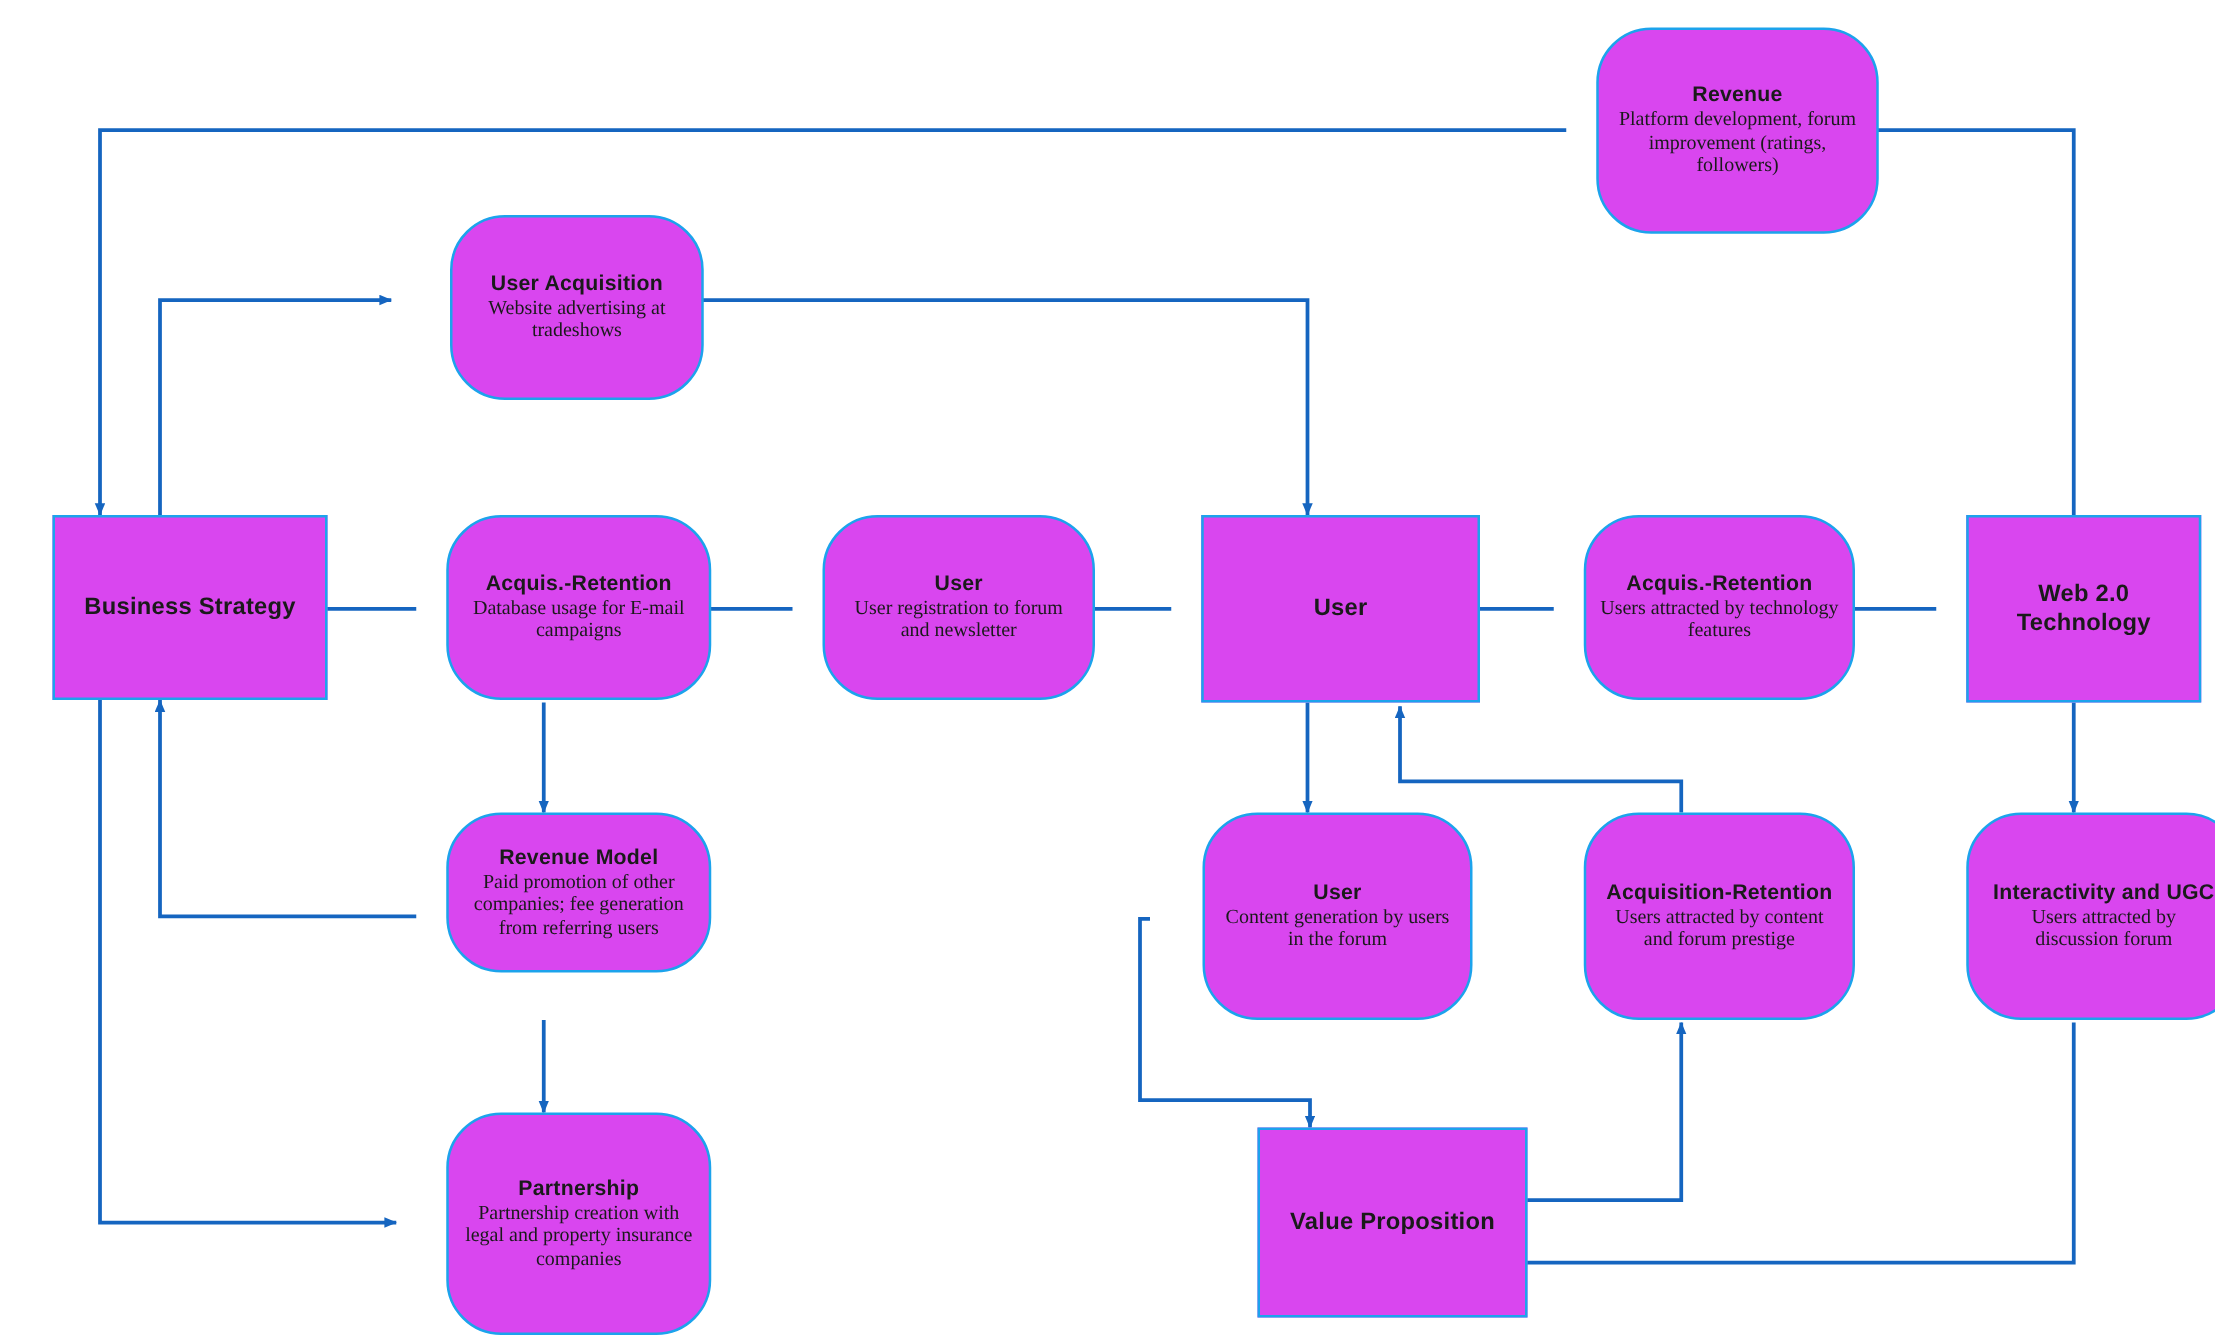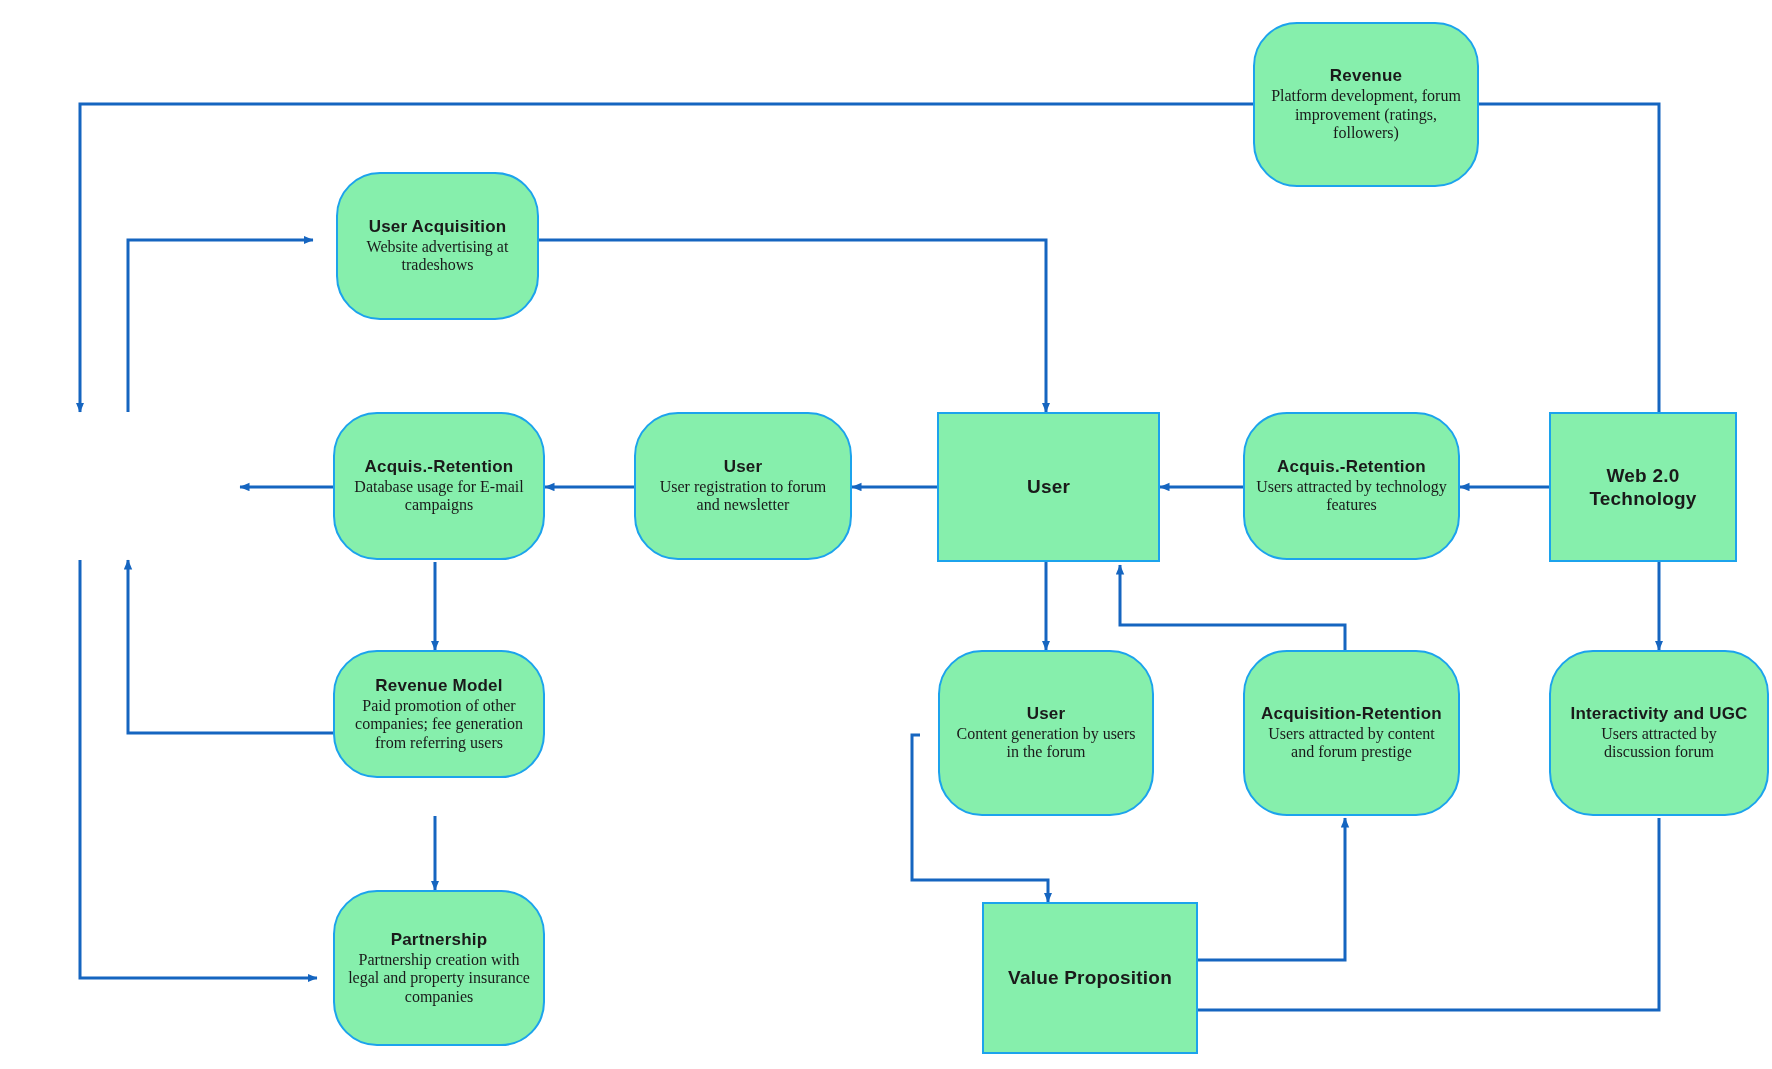--- a/index.html
+++ b/index.html
@@ -1,21 +1,21 @@
 <!DOCTYPE html>
 <html><head>
 <meta charset="utf-8">
 <style>
   html,body{margin:0;padding:0;background:#ffffff;}
   body{font-family:"Liberation Sans",sans-serif;}
   #canvas{position:relative;width:1772px;height:1069px;background:#ffffff;overflow:hidden;}
   svg#wires{position:absolute;left:0;top:0;width:1772px;height:1069px;}
-  .node{position:absolute;box-sizing:border-box;border:2.5px solid #1CA3EC;background:#86efac;
+  .node{position:absolute;box-sizing:border-box;border:2.5px solid #1CA3EC;background:#d946ef;
         display:flex;flex-direction:column;align-items:center;justify-content:center;
-        text-align:center;color:#1a1a1a;}
+        text-align:center;color:#1a1a1a;margin-left:24px;}
   .node.rounded{border-radius:44px;}
   .node.rect{border-radius:0;}
   .node .title{font-weight:bold;font-size:17px;line-height:1.16;letter-spacing:0.2px;}
   .node .desc{font-size:16px;line-height:1.16;margin-top:1px;font-family:Liberation Serif, serif;}
   .node.big .title{font-size:19px;line-height:1.22;}
 </style>
 </head>
 <body>
 
 <div id="canvas">
@@ -71,20 +71,23 @@
   <div class="node rounded" style="left:1253px;top:22px;width:226px;height:165px;padding:6px 14px;">
     <div class="title">Revenue</div>
     <div class="desc">Platform development, forum improvement (ratings, followers)</div>
   </div>
 
   <div class="node rounded" style="left:336px;top:172px;width:203px;height:148px;padding:6px 12px;text-align:center;">
     <div class="title">User Acquisition</div>
     <div class="desc">Website advertising at tradeshows</div>
   </div>
 
+  <div class="node rect big" style="left:18px;top:412px;width:220px;height:148px;padding:6px 10px;">
+    <div class="title">Business Strategy</div>
+  </div>
 
   <div class="node rounded" style="left:333px;top:412px;width:212px;height:148px;padding:6px 10px;">
     <div class="title">Acquis.-Retention</div>
     <div class="desc">Database usage for E-mail campaigns</div>
   </div>
 
   <div class="node rounded" style="left:634px;top:412px;width:218px;height:148px;padding:6px 12px;">
     <div class="title">User</div>
     <div class="desc">User registration to forum and newsletter</div>
   </div>
@@ -115,21 +118,21 @@
   <div class="node rounded" style="left:1243px;top:650px;width:217px;height:166px;padding:6px 10px;">
     <div class="title">Acquisition-Retention</div>
     <div class="desc">Users attracted by content and forum prestige</div>
   </div>
 
   <div class="node rounded" style="left:1549px;top:650px;width:220px;height:166px;padding:6px 16px;">
     <div class="title">Interactivity and UGC</div>
     <div class="desc">Users attracted by discussion forum</div>
   </div>
 
-  <div class="node rounded" style="left:333px;top:890px;width:212px;height:156px;padding:6px 10px;">
+  <div class="node rounded" style="left:333px;top:890px;width:212px;height:178px;padding:6px 10px;">
     <div class="title">Partnership</div>
     <div class="desc">Partnership creation with legal and property insurance companies</div>
   </div>
 
   <div class="node rect big" style="left:982px;top:902px;width:216px;height:152px;padding:6px 21px;">
     <div class="title">Value Proposition</div>
   </div>
 
 </div>
 

